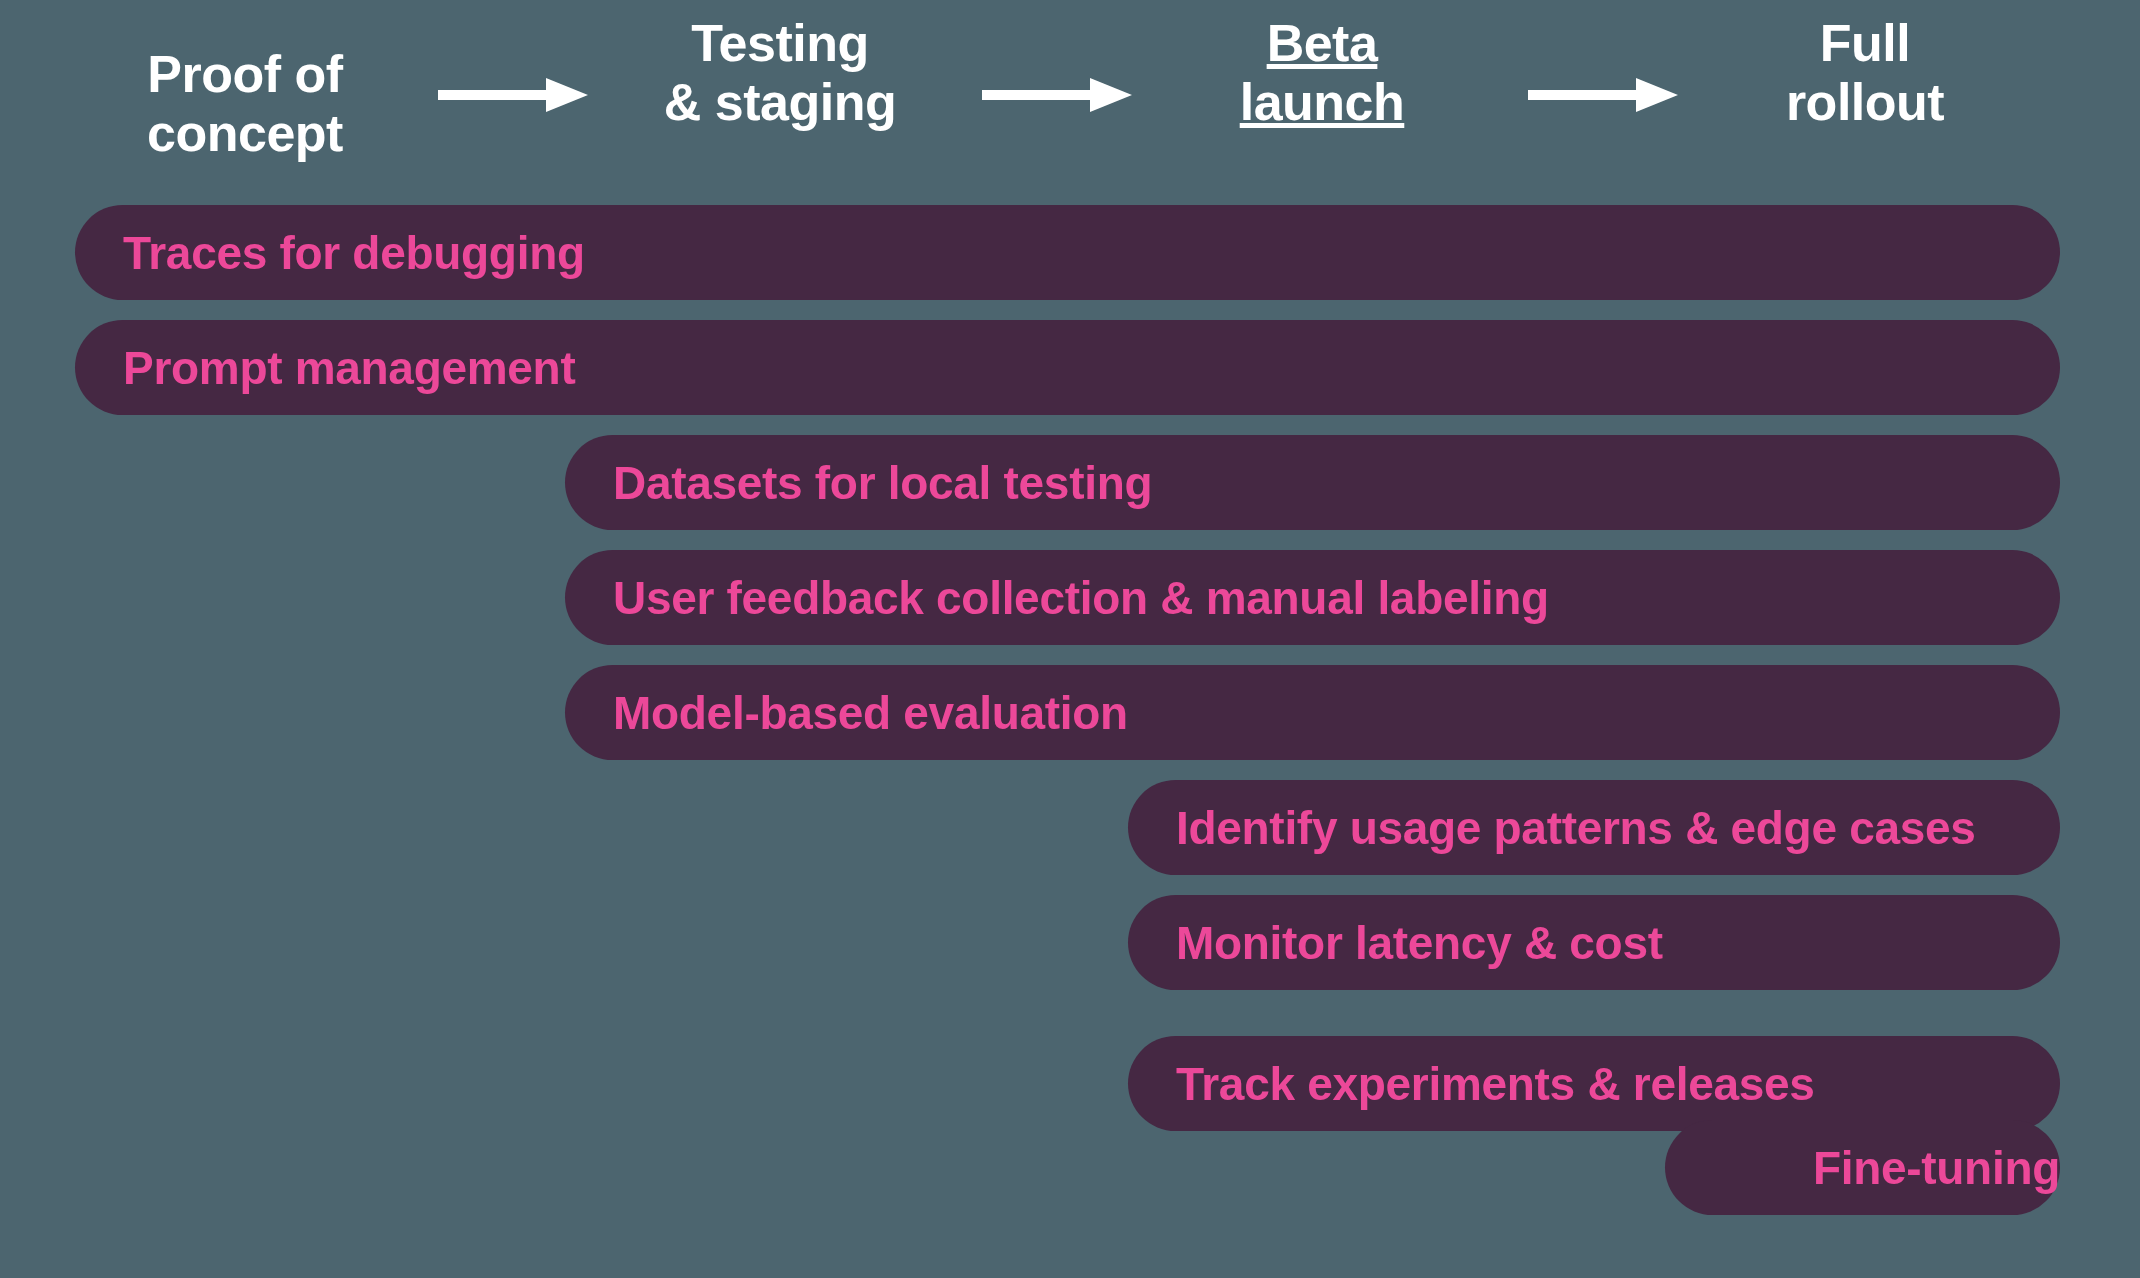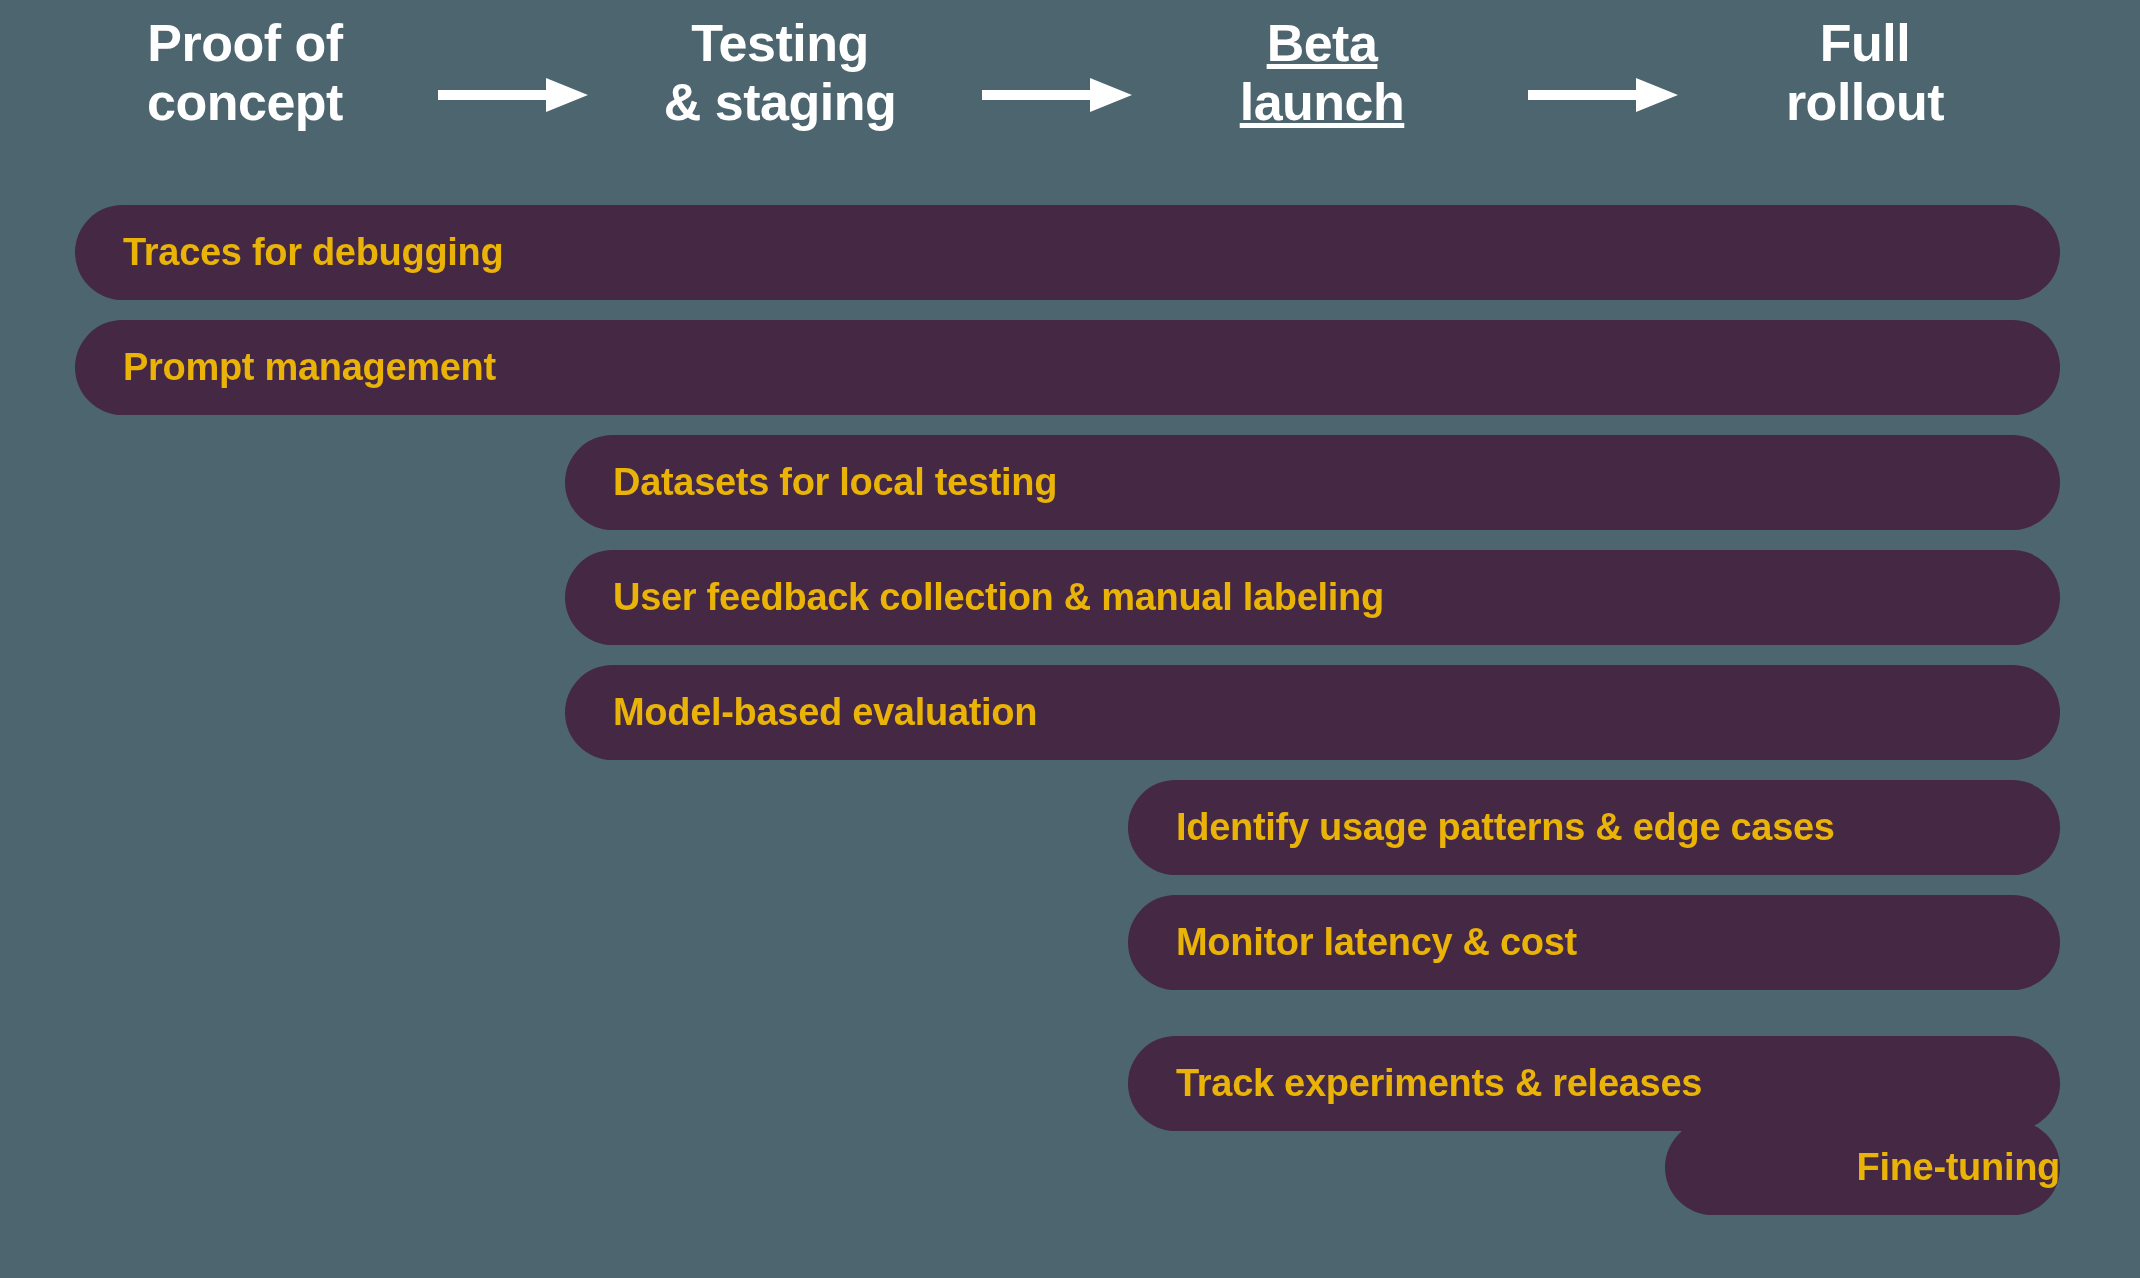--- a/index.html
+++ b/index.html
@@ -26,21 +26,21 @@
     top: 14px;
     width: 420px;
     text-align: center;
     color: #ffffff;
     font-size: 52px;
     font-weight: bold;
     line-height: 1.13;
     letter-spacing: -0.5px;
     white-space: pre-line;
   }
-  .phase-1 { left: 35px; }
+  .phase-1 { left: 35px; margin-top: 31px; }
   .phase-2 { left: 570px; }
   .phase-3 { left: 1112px; text-decoration: underline; }
   .phase-4 { left: 1655px; }
 
   .arrow {
     position: absolute;
     top: 78px;
     height: 34px;
     width: 150px;
   }
@@ -54,22 +54,22 @@
     position: absolute;
     height: 95px;
     right: 80px;
     background: #452843;
     border-radius: 48px;
     display: flex;
     align-items: center;
     box-sizing: border-box;
   }
   .pill .pill-label {
-    color: #eab308;
-    font-size: 38px;
+    color: #ec4899;
+    font-size: 46px;
     font-weight: bold;
     letter-spacing: -0.3px;
     white-space: nowrap;
   }
   
   .pill.align-left { padding-left: 48px; justify-content: flex-start; }
   
   .pill.align-center { justify-content: flex-end; }
 
   

